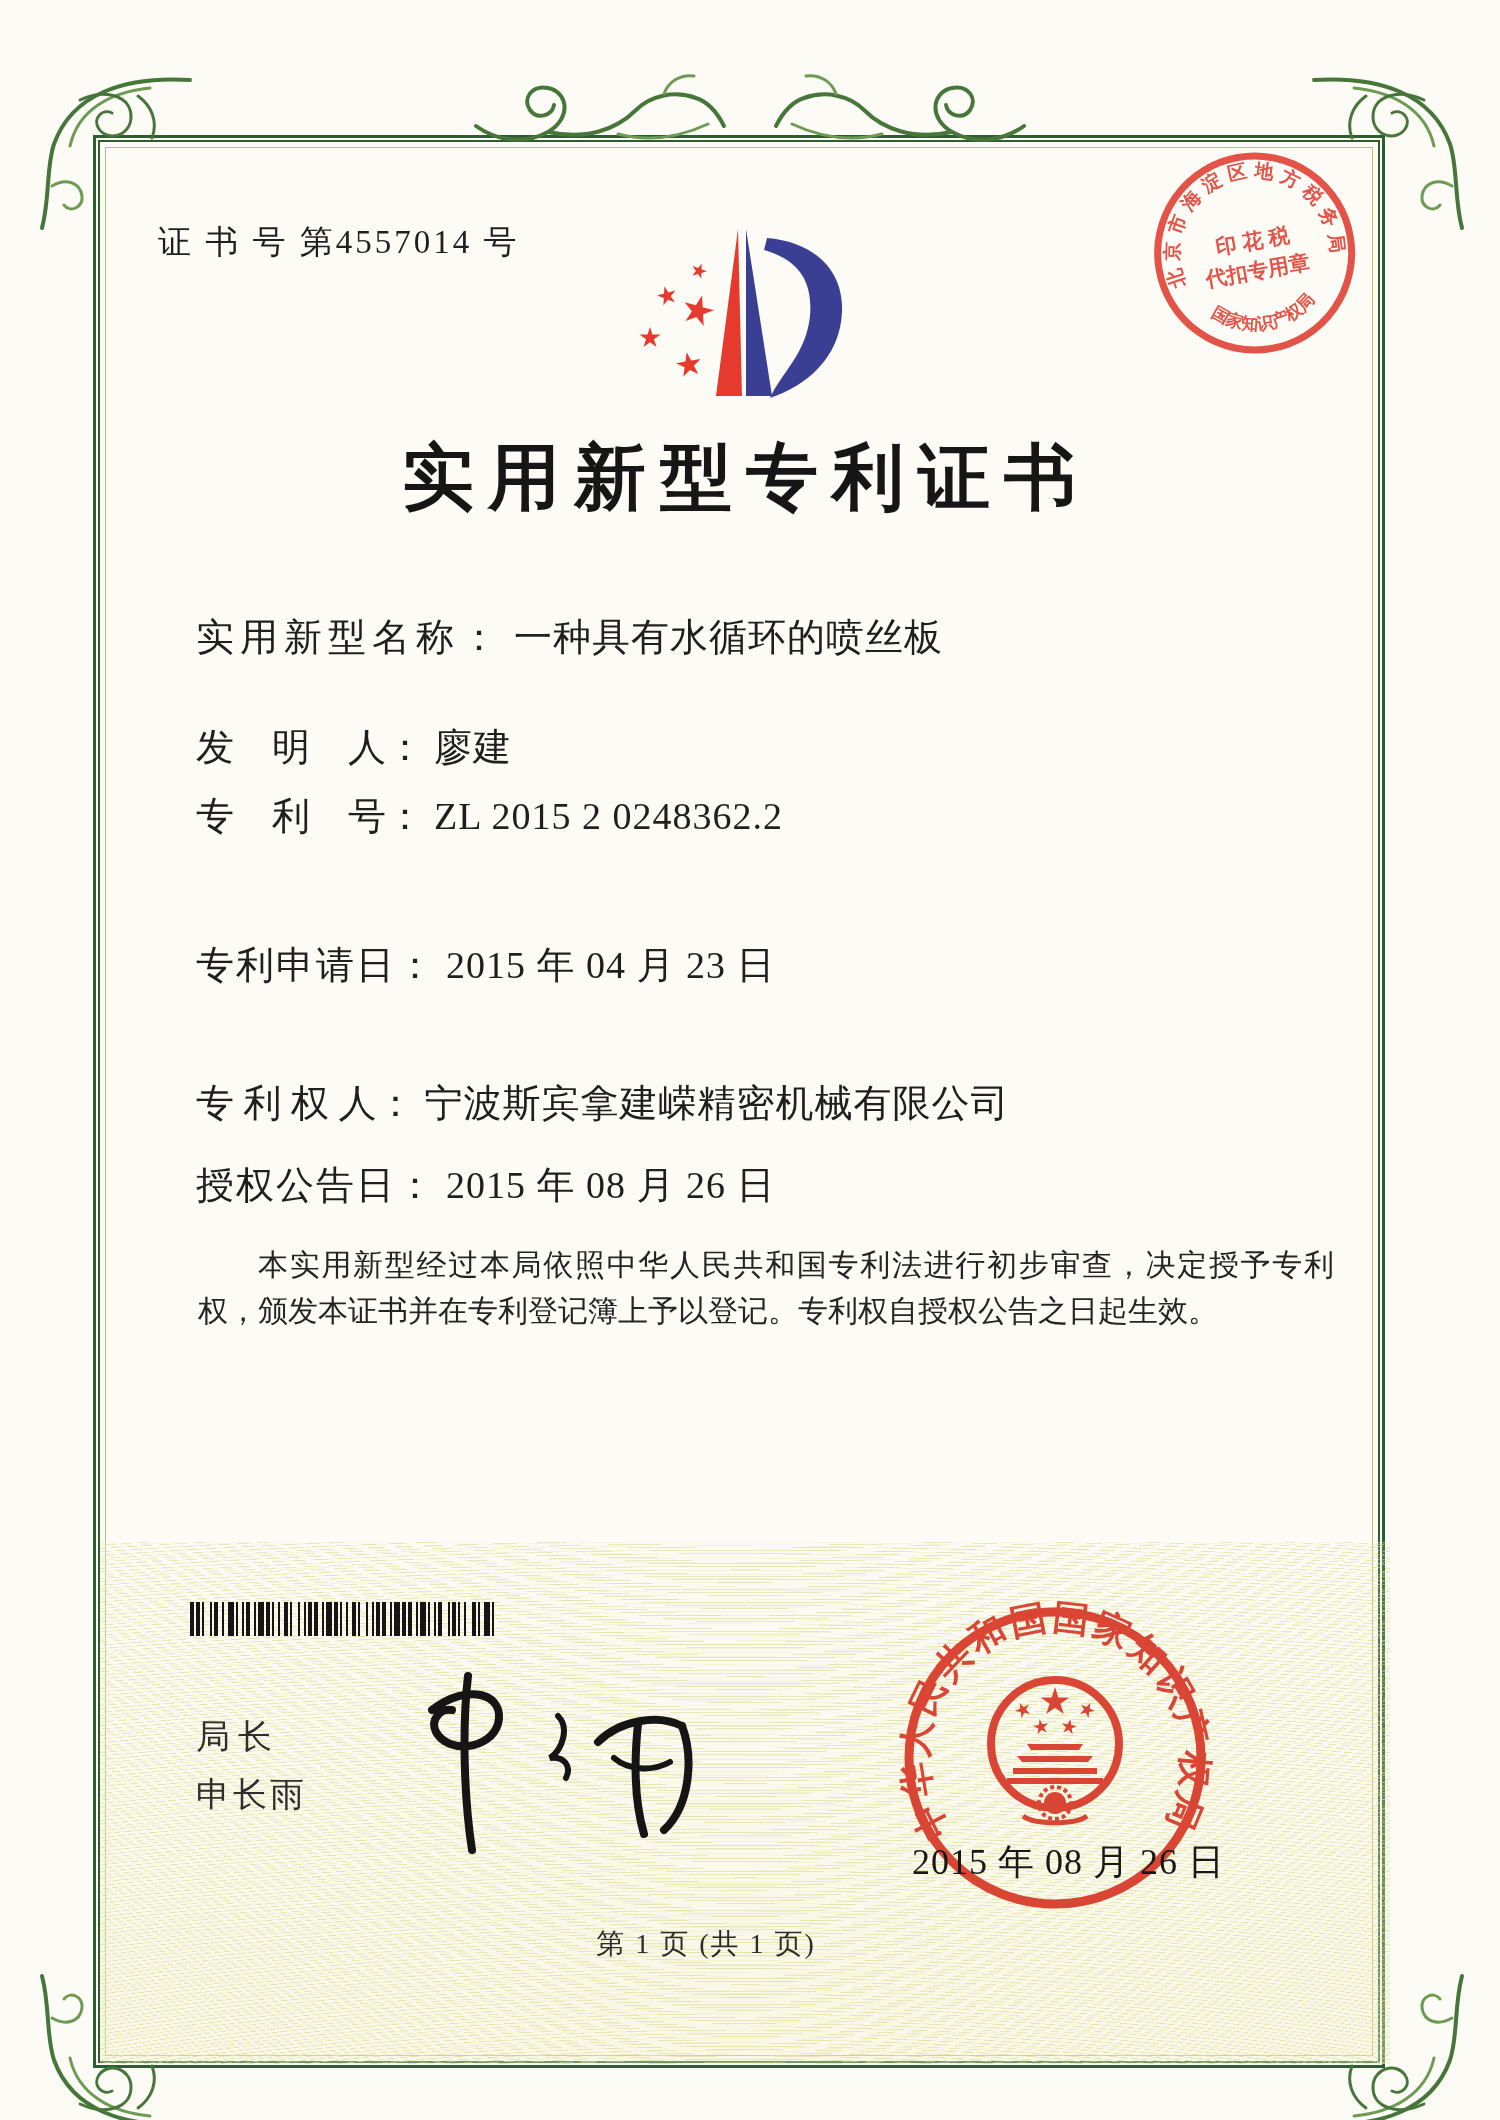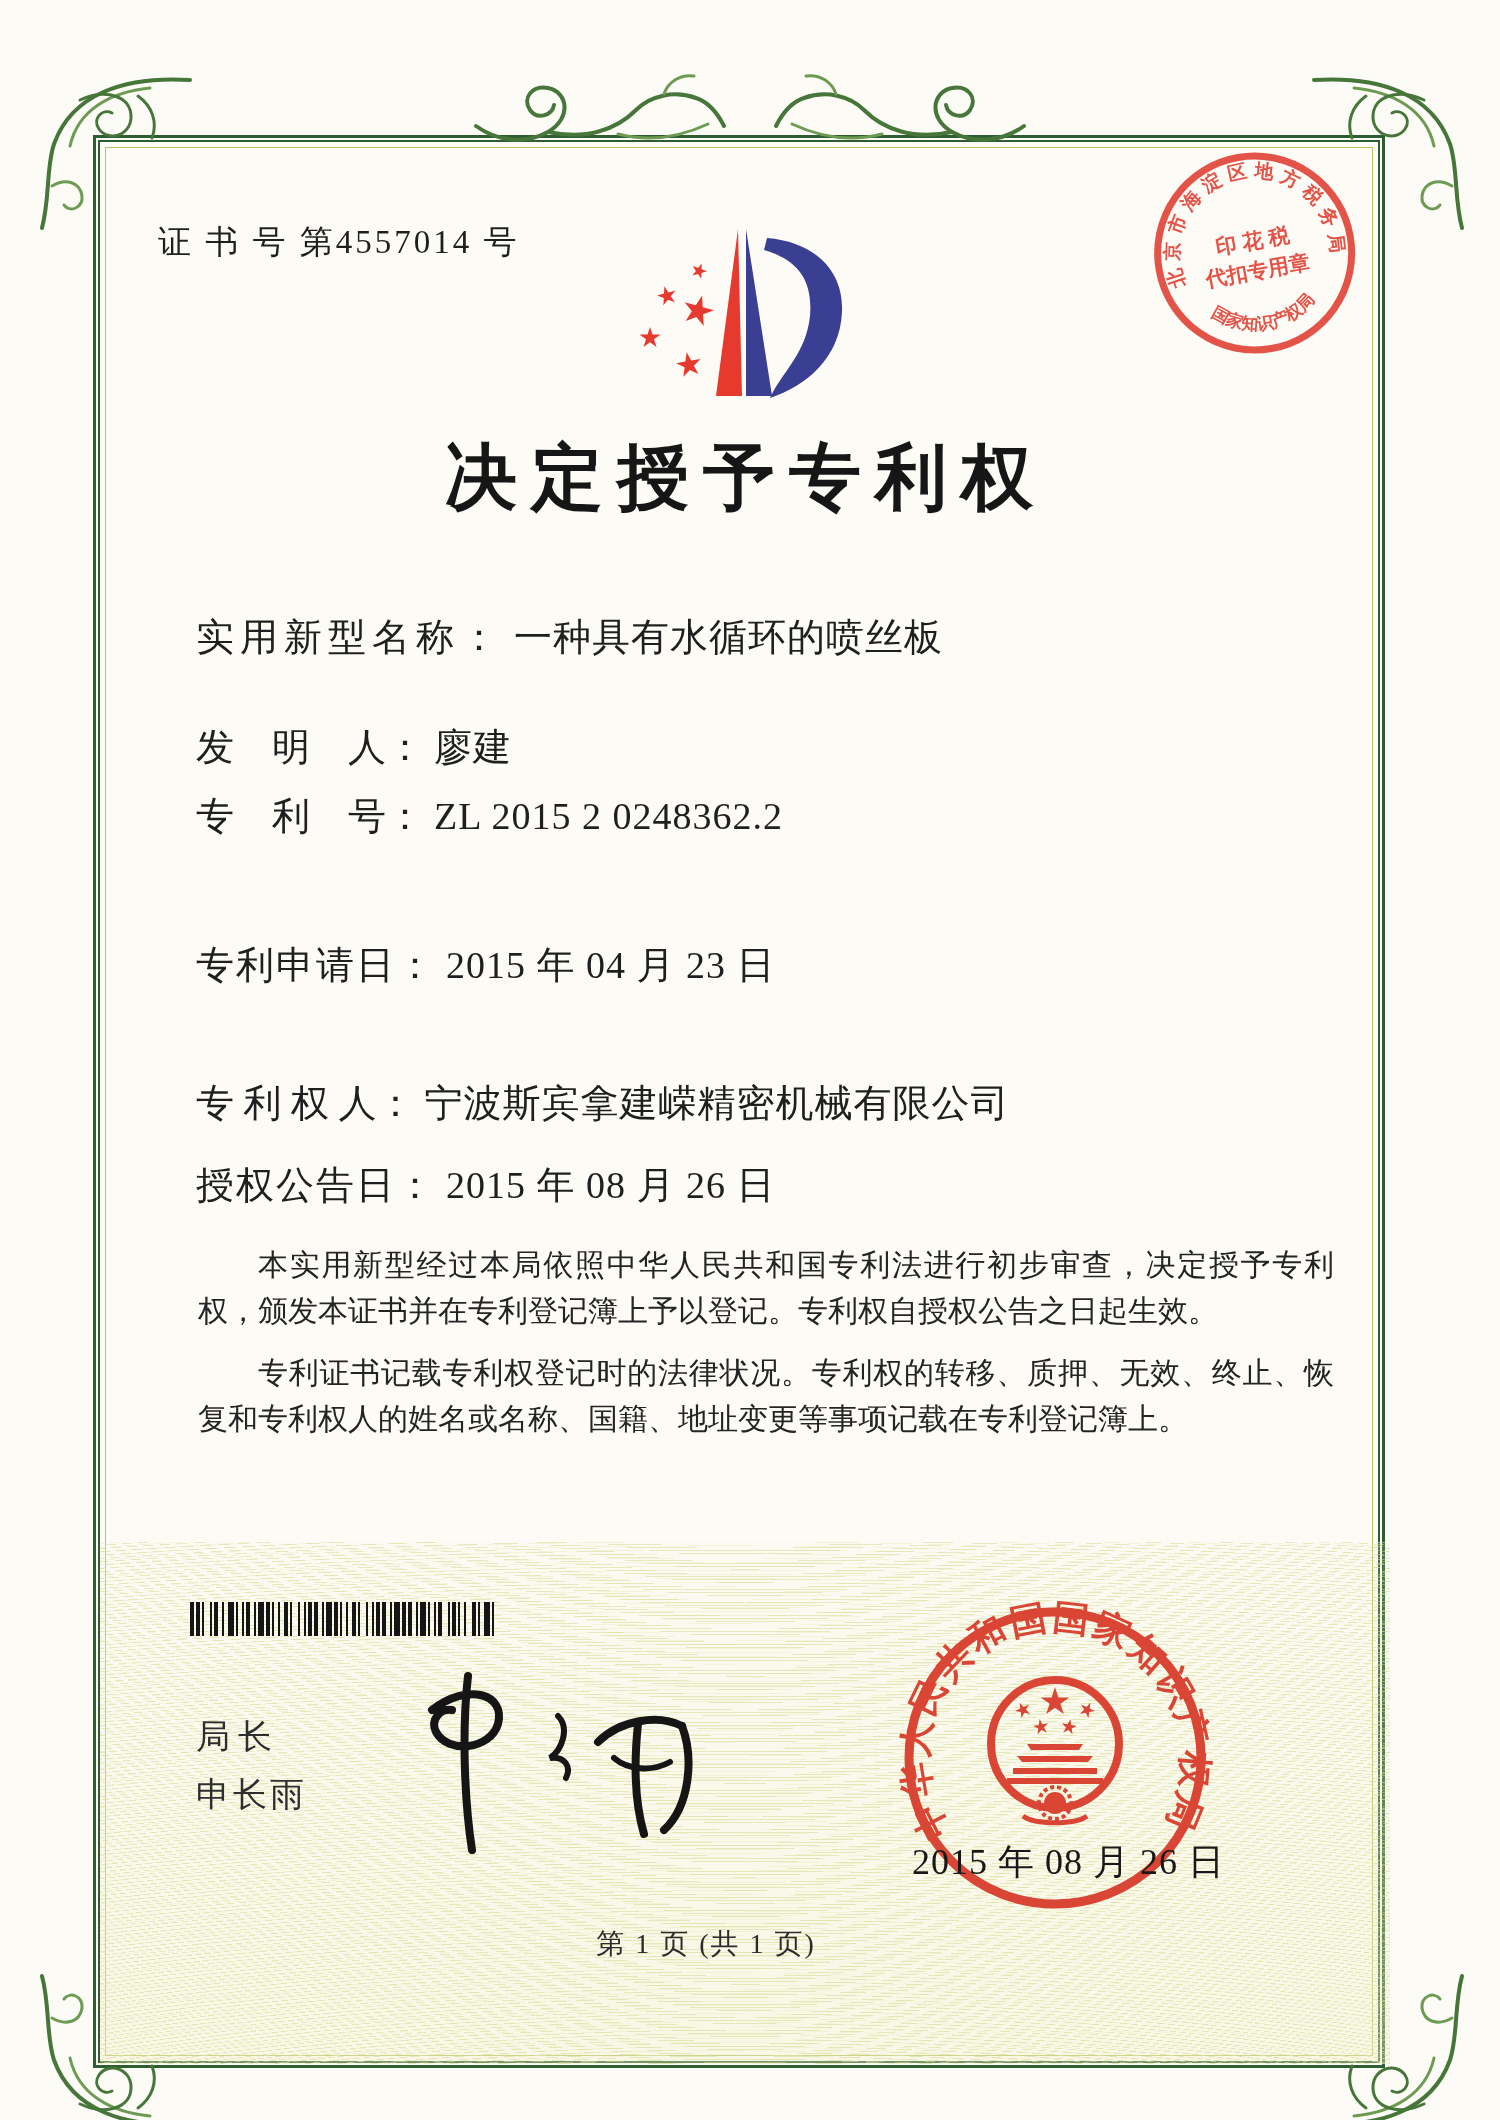--- a/index.html
+++ b/index.html
@@ -161,21 +161,21 @@
         <textPath href="#taxTop">北京市海淀区地方税务局</textPath>
       </text>
       <text x="105" y="100" font-size="21" fill="#e2473a" font-weight="bold" text-anchor="middle" font-family="'Liberation Sans',sans-serif">印 花 税</text>
       <text x="105" y="130" font-size="21" fill="#e2473a" font-weight="bold" text-anchor="middle" font-family="'Liberation Sans',sans-serif">代扣专用章</text>
       <text font-size="17" fill="#e2473a" font-weight="bold" textLength="116" lengthAdjust="spacing" font-family="'Liberation Sans',sans-serif">
         <textPath href="#taxBottom">国家知识产权局</textPath>
       </text>
     </svg>
   </div>
 
-  <div class="title">决定授予专利权</div>
+  <div class="title">实用新型专利证书</div>
 
   <div class="field f0">
     <span class="flabel">实用新型名称：</span><span class="fvalue">一种具有水循环的喷丝板</span>
   </div>
   <div class="field f1">
     <span class="flabel">发　明　人：</span><span class="fvalue">廖建</span>
   </div>
   <div class="field f2">
     <span class="flabel">专　利　号：</span><span class="fvalue">ZL 2015 2 0248362.2</span>
   </div>
@@ -184,21 +184,20 @@
   </div>
   <div class="field f4">
     <span class="flabel">专 利 权 人：</span><span class="fvalue">宁波斯宾拿建嵘精密机械有限公司</span>
   </div>
   <div class="field f5">
     <span class="flabel">授权公告日：</span><span class="fvalue">2015 年 08 月 26 日</span>
   </div>
 
   <div class="paras">
     <p>本实用新型经过本局依照中华人民共和国专利法进行初步审查，决定授予专利权，颁发本证书并在专利登记簿上予以登记。专利权自授权公告之日起生效。</p>
-    <p>专利证书记载专利权登记时的法律状况。专利权的转移、质押、无效、终止、恢复和专利权人的姓名或名称、国籍、地址变更等事项记载在专利登记簿上。</p>
   </div>
 
   <div class="barcode">
       <div class="bc-bar" style="width: 4px;"></div>
       <div class="bc-space" style="width: 2px;"></div>
       <div class="bc-bar" style="width: 4px;"></div>
       <div class="bc-space" style="width: 2px;"></div>
       <div class="bc-bar" style="width: 2px;"></div>
       <div class="bc-space" style="width: 6px;"></div>
       <div class="bc-bar" style="width: 2px;"></div>

